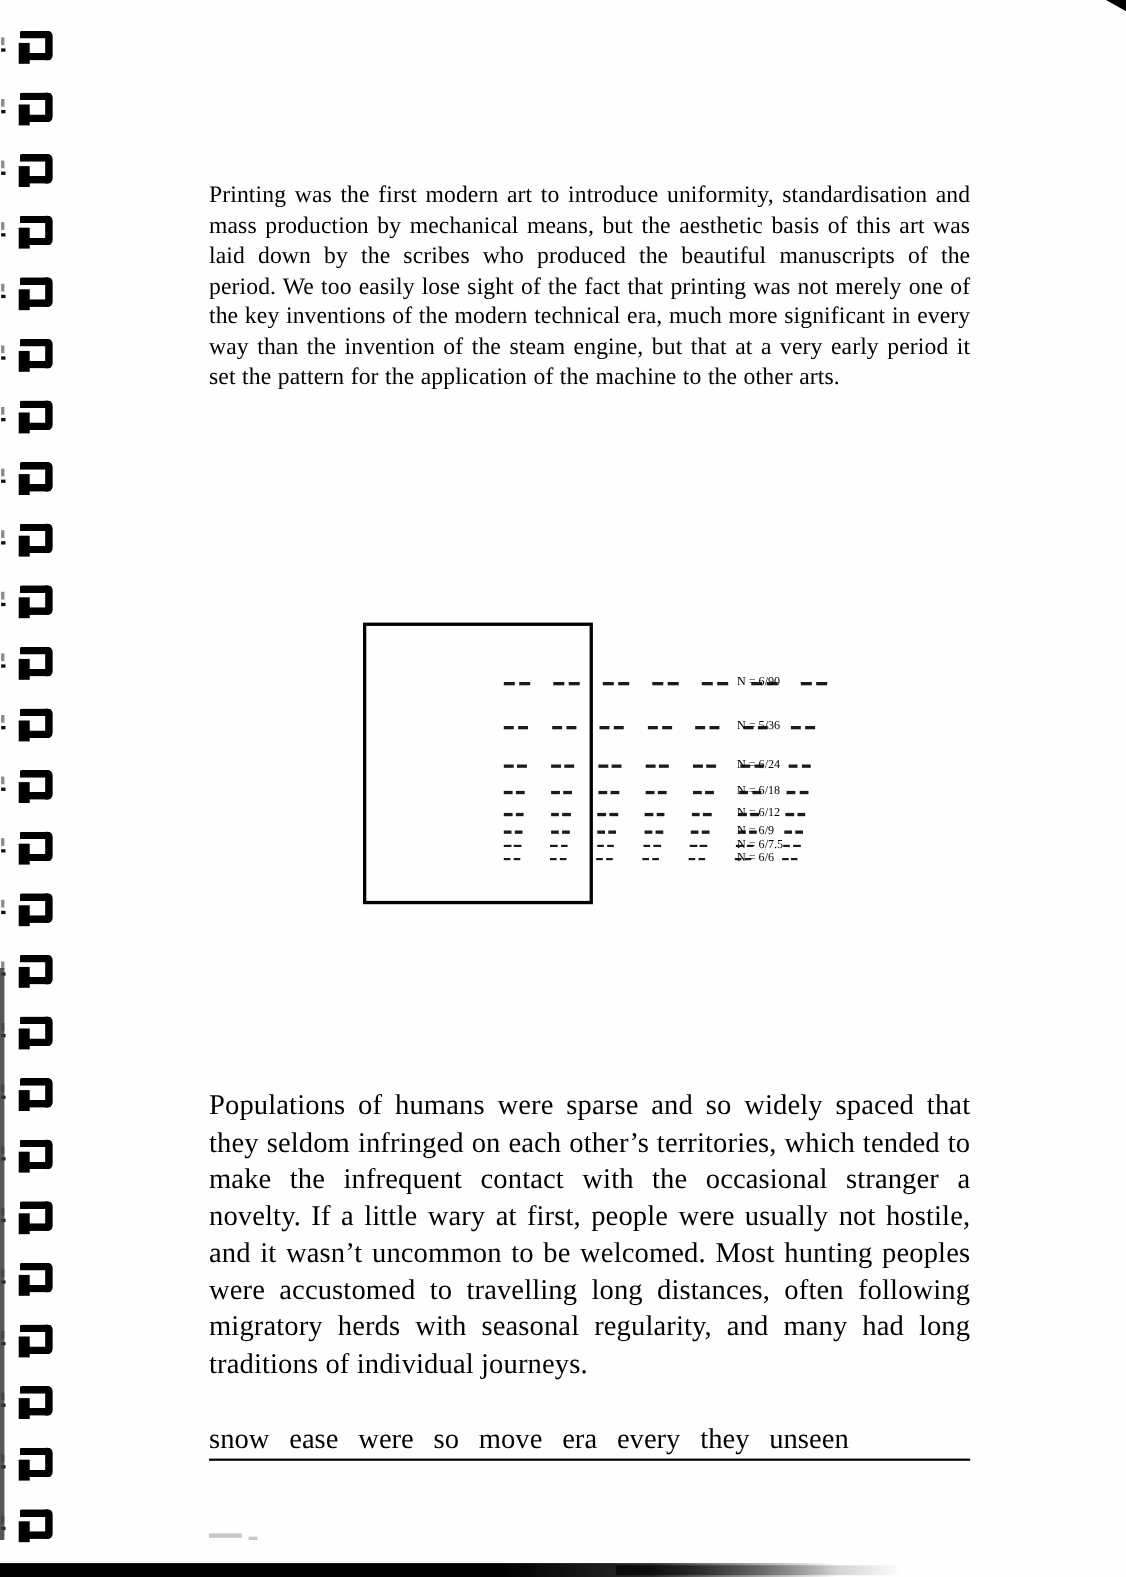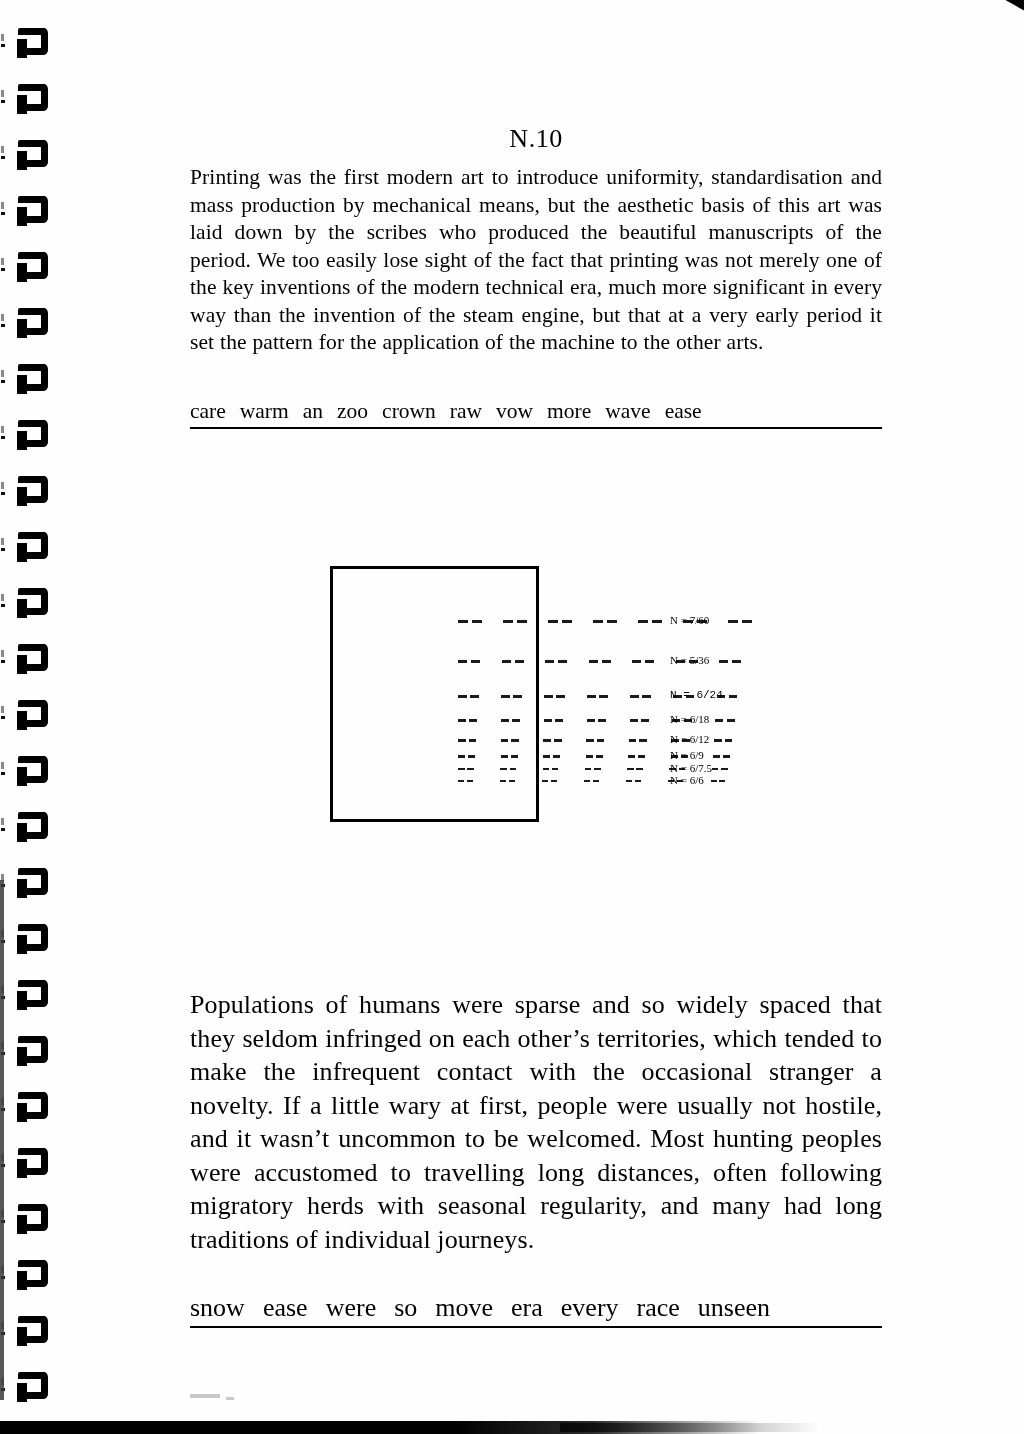--- a/index.html
+++ b/index.html
@@ -334,31 +334,25 @@
       </div>
       <div class="perf" style="top: 1378px;"></div>
     </div>
 
   <div id="left-edge-band"></div>
 
   <div id="corner-wedge">
     <div class="wedge"></div>
   </div>
 
-  <div class="content" style="top:126px;">
-    <div class="section-number">N.10</div>
-  </div>
 
   <div class="content" style="top:164px;">
     <p class="passage passage-n10" style="margin:0;">Printing was the first modern art to introduce uniformity, standardisation and mass production by mechanical means, but the aesthetic basis of this art was laid down by the scribes who produced the beautiful manuscripts of the period. We too easily lose sight of the fact that printing was not merely one of the key inventions of the modern technical era, much more significant in every way than the invention of the steam engine, but that at a very early period it set the pattern for the application of the machine to the other arts.</p>
   </div>
 
-  <div class="content" style="top:398px;">
-    <div class="word-line word-line-n10" id="words-n10"><span class="w">care</span><span class="w">warm</span><span class="w">an</span><span class="w">zoo</span><span class="w">crown</span><span class="w">raw</span><span class="w">vow</span><span class="w">more</span><span class="w">wave</span><span class="w">ease</span></div>
-  </div>
 
   <div id="snellen">
     <div id="snellen-box"></div>
 
 
     <div id="snellen-rows">
         <div class="dash-row" style="top: 54px;">
           <div class="dash-group" style="margin-right: 21px;">
             <div class="dash" style="width: 10px; height: 3.4px; margin-right: 4px;"></div>
             <div class="dash" style="width: 10px; height: 3.4px;"></div>
@@ -593,38 +587,38 @@
             <div class="dash" style="width: 6px; height: 2.3px; margin-right: 2.6px;"></div>
             <div class="dash" style="width: 6px; height: 2.3px;"></div>
           </div>
           <div class="dash-group">
             <div class="dash" style="width: 6px; height: 2.3px; margin-right: 2.6px;"></div>
             <div class="dash" style="width: 6px; height: 2.3px;"></div>
           </div>
         </div>
       </div>
     <div id="snellen-labels">
-        <div class="snellen-label" style="left: 340px; top: 49px;">N = 7/60</div>
+        <div class="snellen-label" style="left: 340px; top: 49px;">N = 6/90</div>
         <div class="snellen-label" style="left: 340px; top: 89px;">N = 5/36</div>
-        <div class="snellen-label" style="left: 340px; top: 124px; font-family: Liberation Mono, monospace;">N = 6/24</div>
+        <div class="snellen-label" style="left: 340px; top: 124px;">N = 6/24</div>
         <div class="snellen-label" style="left: 340px; top: 148px;">N = 6/18</div>
         <div class="snellen-label" style="left: 340px; top: 168px;">N = 6/12</div>
         <div class="snellen-label" style="left: 340px; top: 184px;">N = 6/9</div>
         <div class="snellen-label" style="left: 340px; top: 197px;">N = 6/7.5</div>
         <div class="snellen-label" style="left: 340px; top: 209px;">N = 6/6</div>
       </div>
   </div>
 
 
   <div class="content" style="top:988px;">
     <p class="passage passage-n12" style="margin:0;">Populations of humans were sparse and so widely spaced that they seldom infringed on each other’s territories, which tended to make the infrequent contact with the occasional stranger a novelty. If a little wary at first, people were usually not hostile, and it wasn’t uncommon to be welcomed. Most hunting peoples were accustomed to travelling long distances, often following migratory herds with seasonal regularity, and many had long traditions of individual journeys.</p>
   </div>
 
   <div class="content" style="top:1292px;">
-    <div class="word-line word-line-n12" id="words-n12"><span class="w">snow</span><span class="w">ease</span><span class="w">were</span><span class="w">so</span><span class="w">move</span><span class="w">era</span><span class="w">every</span><span class="w">race</span><span class="w">unseen</span></div>
+    <div class="word-line word-line-n12" id="words-n12"><span class="w">snow</span><span class="w">ease</span><span class="w">were</span><span class="w">so</span><span class="w">move</span><span class="w">era</span><span class="w">every</span><span class="w">they</span><span class="w">unseen</span></div>
   </div>
 
   <div id="bottom-bar"></div>
   <div id="bottom-bar-fade"></div>
 
   <div class="speck" style="left:190px;top:1394px;width:30px;height:4px;"></div>
   <div class="speck" style="left:226px;top:1397px;width:8px;height:3px;"></div>
 
 </div>
 

